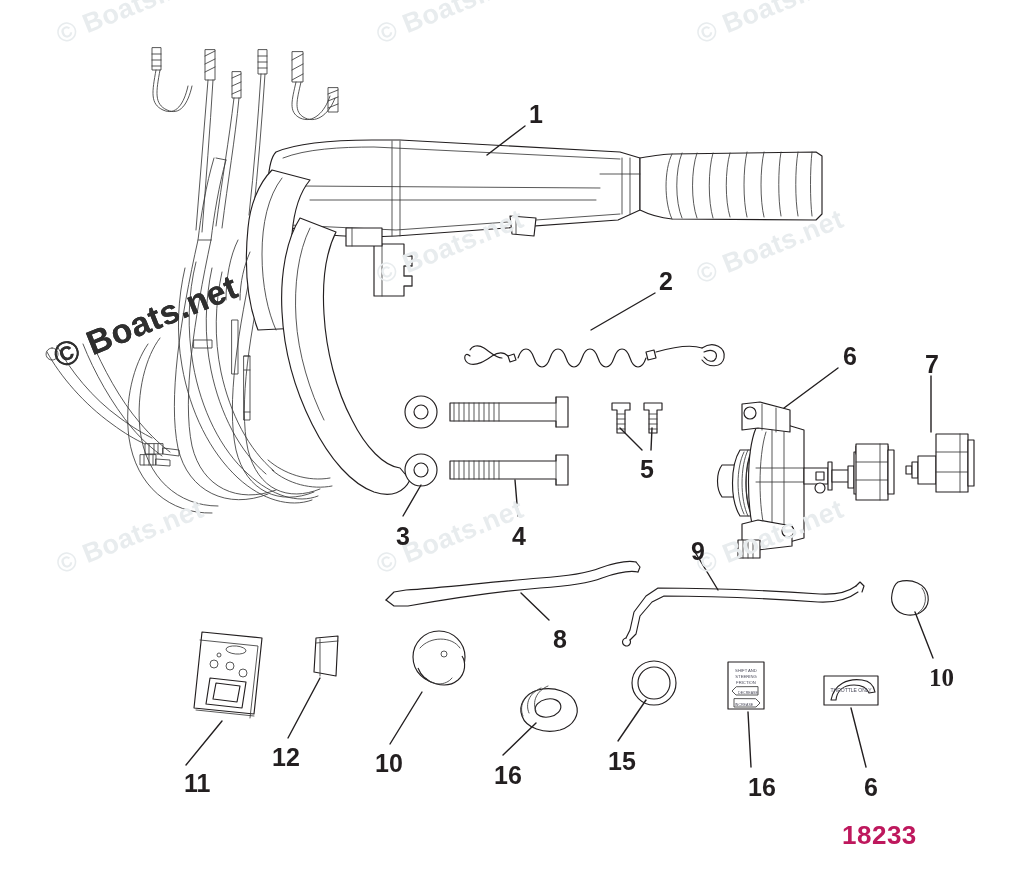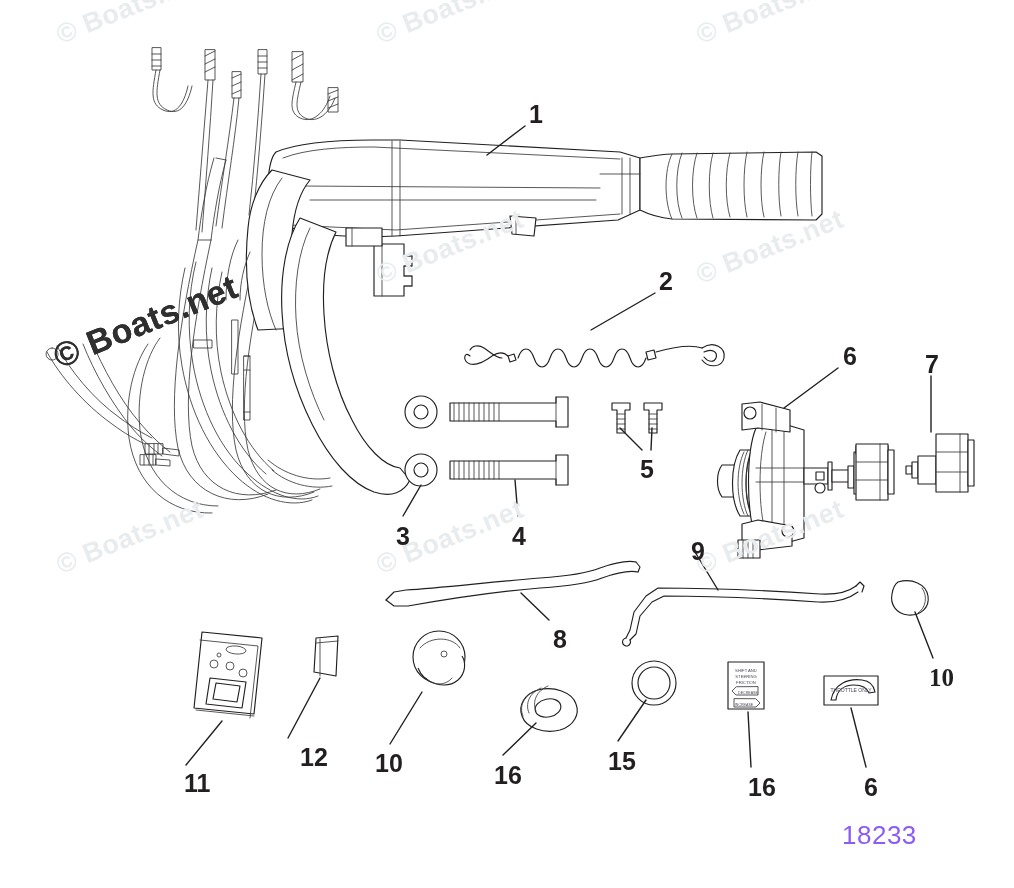--- a/index.html
+++ b/index.html
@@ -36,23 +36,23 @@
     font-family:"Liberation Sans", sans-serif;
     font-weight:bold;
     font-size:25px;
     color:#231f20;
     line-height:1;
     user-select:none;
   }
   .code{
     position:absolute;
     font-family:"Liberation Sans", sans-serif;
-    font-weight:normal;
+    font-weight:bold;
     font-size:26px;
-    color:#8b5cf6;
+    color:#be185d;
     letter-spacing:.5px;
   }
 
   
   svg.art{position:absolute;left:0;top:0;width:1014px;height:888px;}
   svg.art *{vector-effect:non-scaling-stroke;}
   .ln{fill:none;stroke:#231f20;stroke-width:1.15;stroke-linecap:round;stroke-linejoin:round;}
   .ln-thin{fill:none;stroke:#3a3a3a;stroke-width:.85;stroke-linecap:round;stroke-linejoin:round;}
   .ln-lead{fill:none;stroke:#231f20;stroke-width:1.4;stroke-linecap:round;}
   .fillw{fill:#ffffff;stroke:#231f20;stroke-width:1.15;stroke-linejoin:round;}
@@ -382,21 +382,21 @@
     <div class="num" style="left:659px;top:269px;">2</div>
     <div class="num" style="left:396px;top:524px;">3</div>
     <div class="num" style="left:512px;top:524px;">4</div>
     <div class="num" style="left:640px;top:457px;">5</div>
     <div class="num" style="left:843px;top:344px;">6</div>
     <div class="num" style="left:925px;top:352px;">7</div>
     <div class="num" style="left:553px;top:627px;">8</div>
     <div class="num" style="left:691px;top:539px;">9</div>
     <div class="num" style="left:929px;top:665px;font-family:Liberation Serif, serif;">10</div>
     <div class="num" style="left:184px;top:771px;">11</div>
-    <div class="num" style="left:272px;top:745px;margin-left:28px;">12</div>
+    <div class="num" style="left:272px;top:745px;">12</div>
     <div class="num" style="left:375px;top:751px;">10</div>
     <div class="num" style="left:494px;top:763px;">16</div>
     <div class="num" style="left:608px;top:749px;">15</div>
     <div class="num" style="left:748px;top:775px;">16</div>
     <div class="num" style="left:864px;top:775px;">6</div>
   </div>
 
   <div class="code" style="left:842px;top:820px;">18233</div>
 
 </div>

